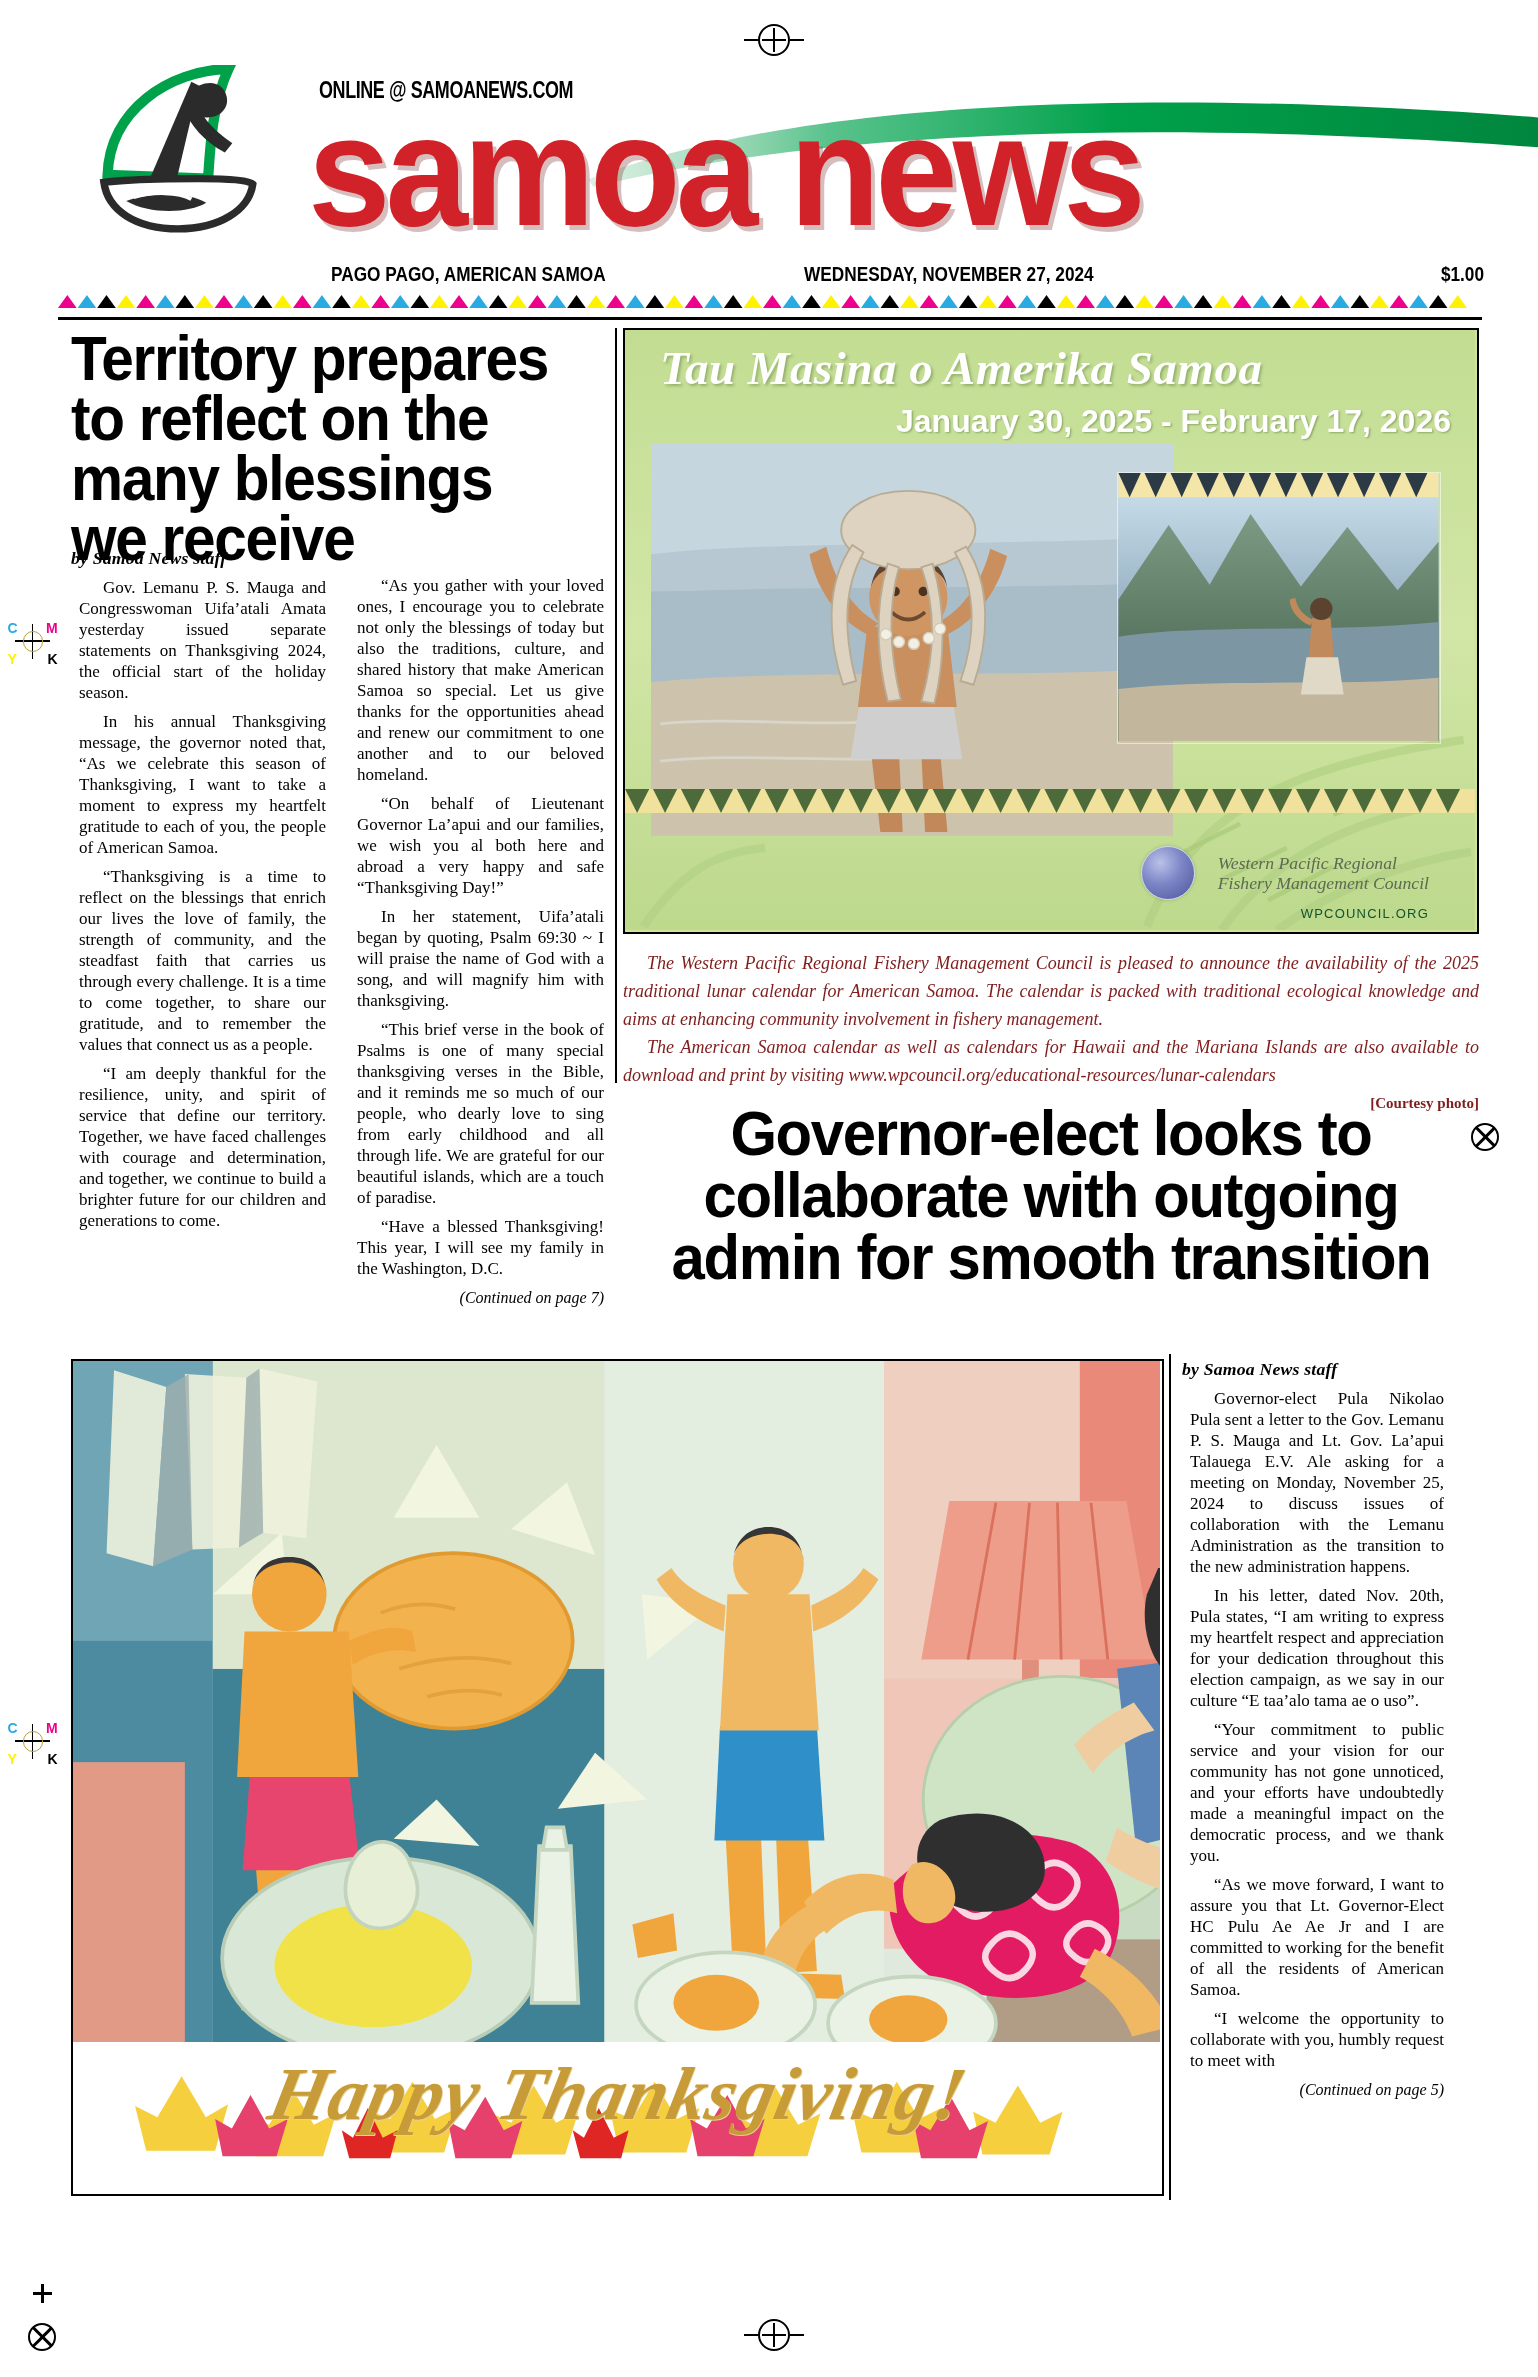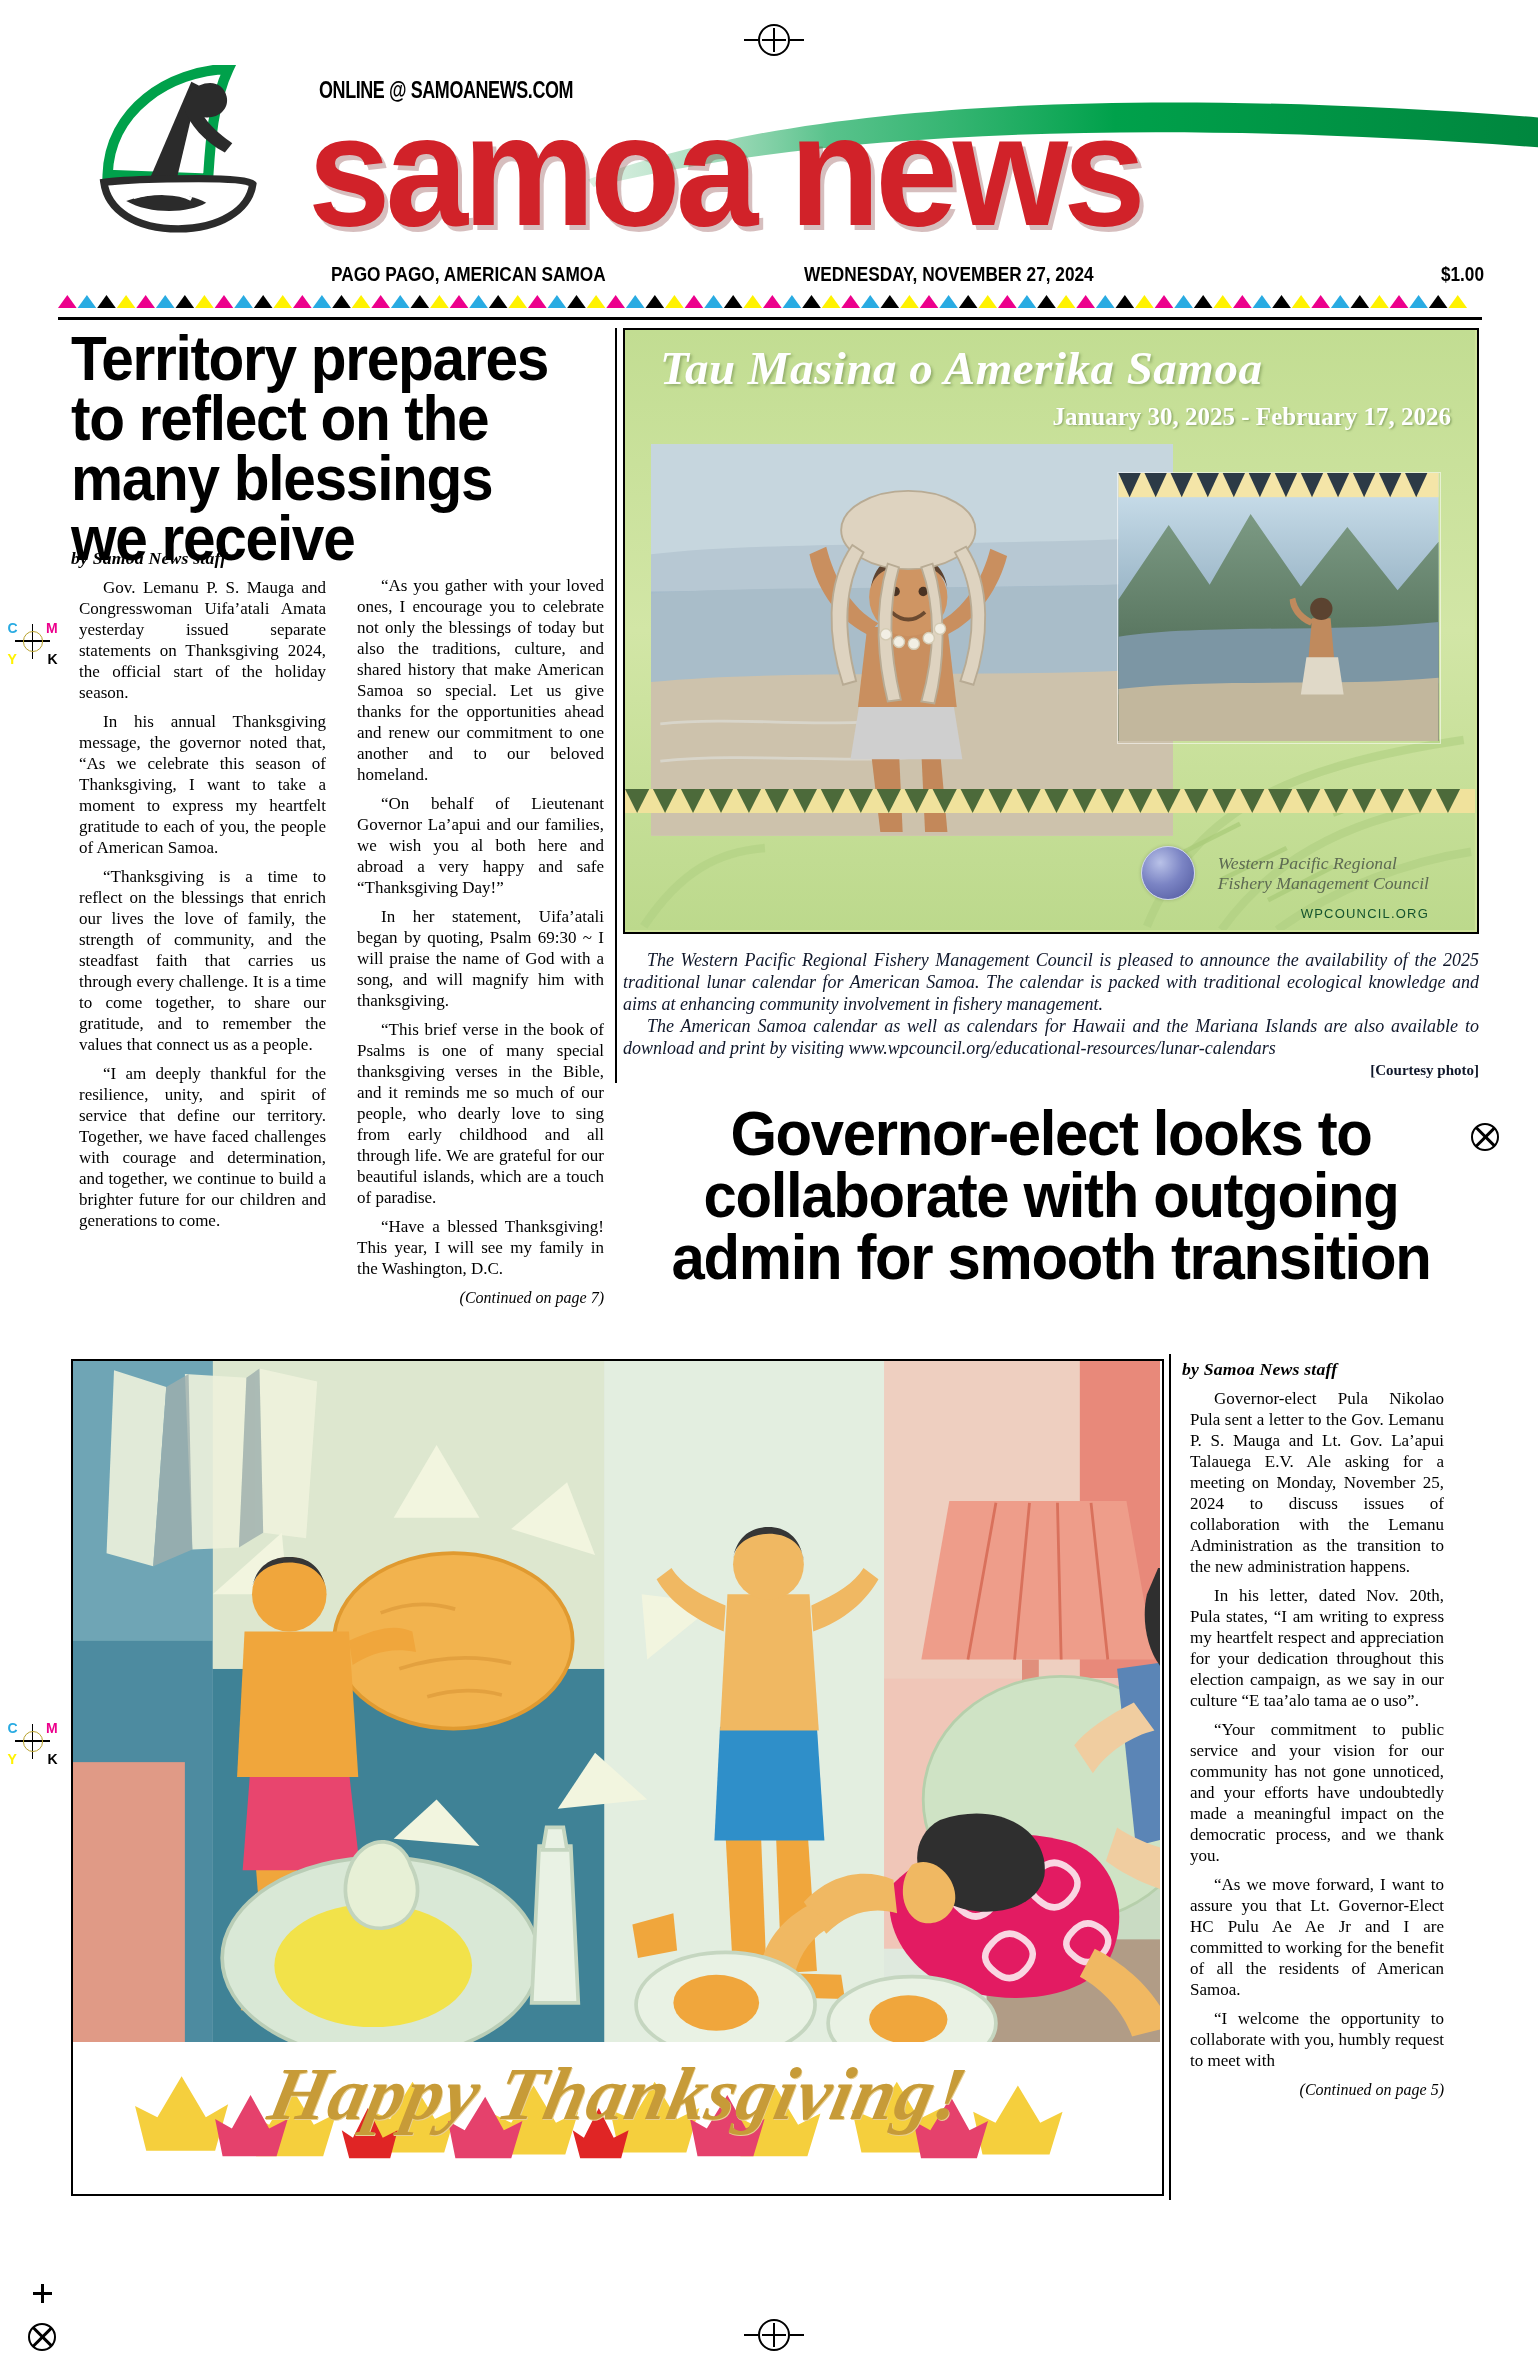--- a/index.html
+++ b/index.html
@@ -229,23 +229,23 @@
     font-weight: bold;
     font-size: 47px;
     color: #ffffff;
     text-shadow: 1.9px 1.9px 2.8px rgba(90,120,60,0.45);
     white-space: nowrap;
     letter-spacing: 0.5px;
   }
   .cal-dates {
     position: absolute;
     right: 26px; top: 73px;
-    font-family: Liberation Serif, serif;
-    font-weight: bold;
-    font-size: 25px;
+    font-family: Liberation Sans, sans-serif;
+    font-weight: bold;
+    font-size: 32px;
     color: #ffffff;
     text-shadow: 1.4px 1.4px 1.9px rgba(90,120,60,0.5);
     white-space: nowrap;
   }
   .cal-photo-main {
     position: absolute;
     left: 26px; top: 114px;
     width: 522px; height: 392px;
     overflow: hidden;
   }
@@ -289,23 +289,23 @@
     color: #14532d;
   }
 
   .cal-caption {
     position: absolute;
     left: 623px; top: 949px;
     width: 856px;
     font-family: "Liberation Serif", serif;
     font-style: italic;
     font-size: 18px;
-    line-height: 22px;
+    line-height: 28px;
     text-align: justify;
-    color: #0f172a;
+    color: #7f1d1d;
   }
   .cal-caption p { margin: 0; text-indent: 24px; }
   .courtesy {
     text-align: right; text-indent: 0;
     font-size: 15px; font-style: normal;
     margin-top: -0.9px;
     font-weight: bold;
   }
 
   .headline-2 {

